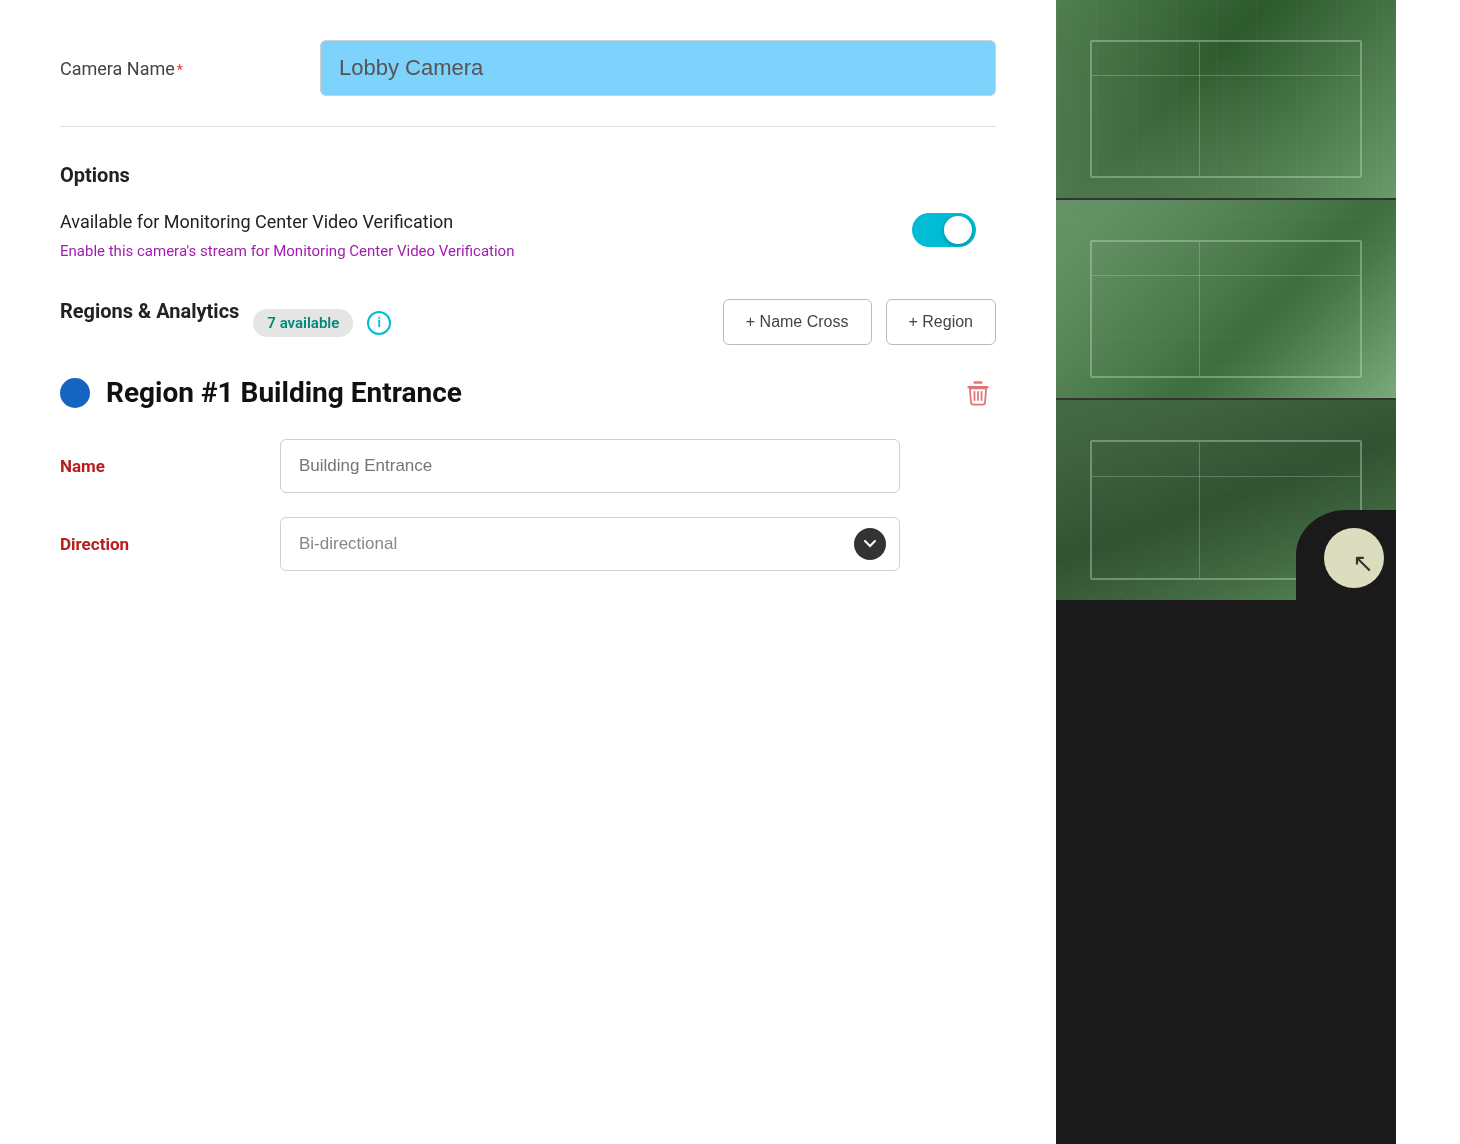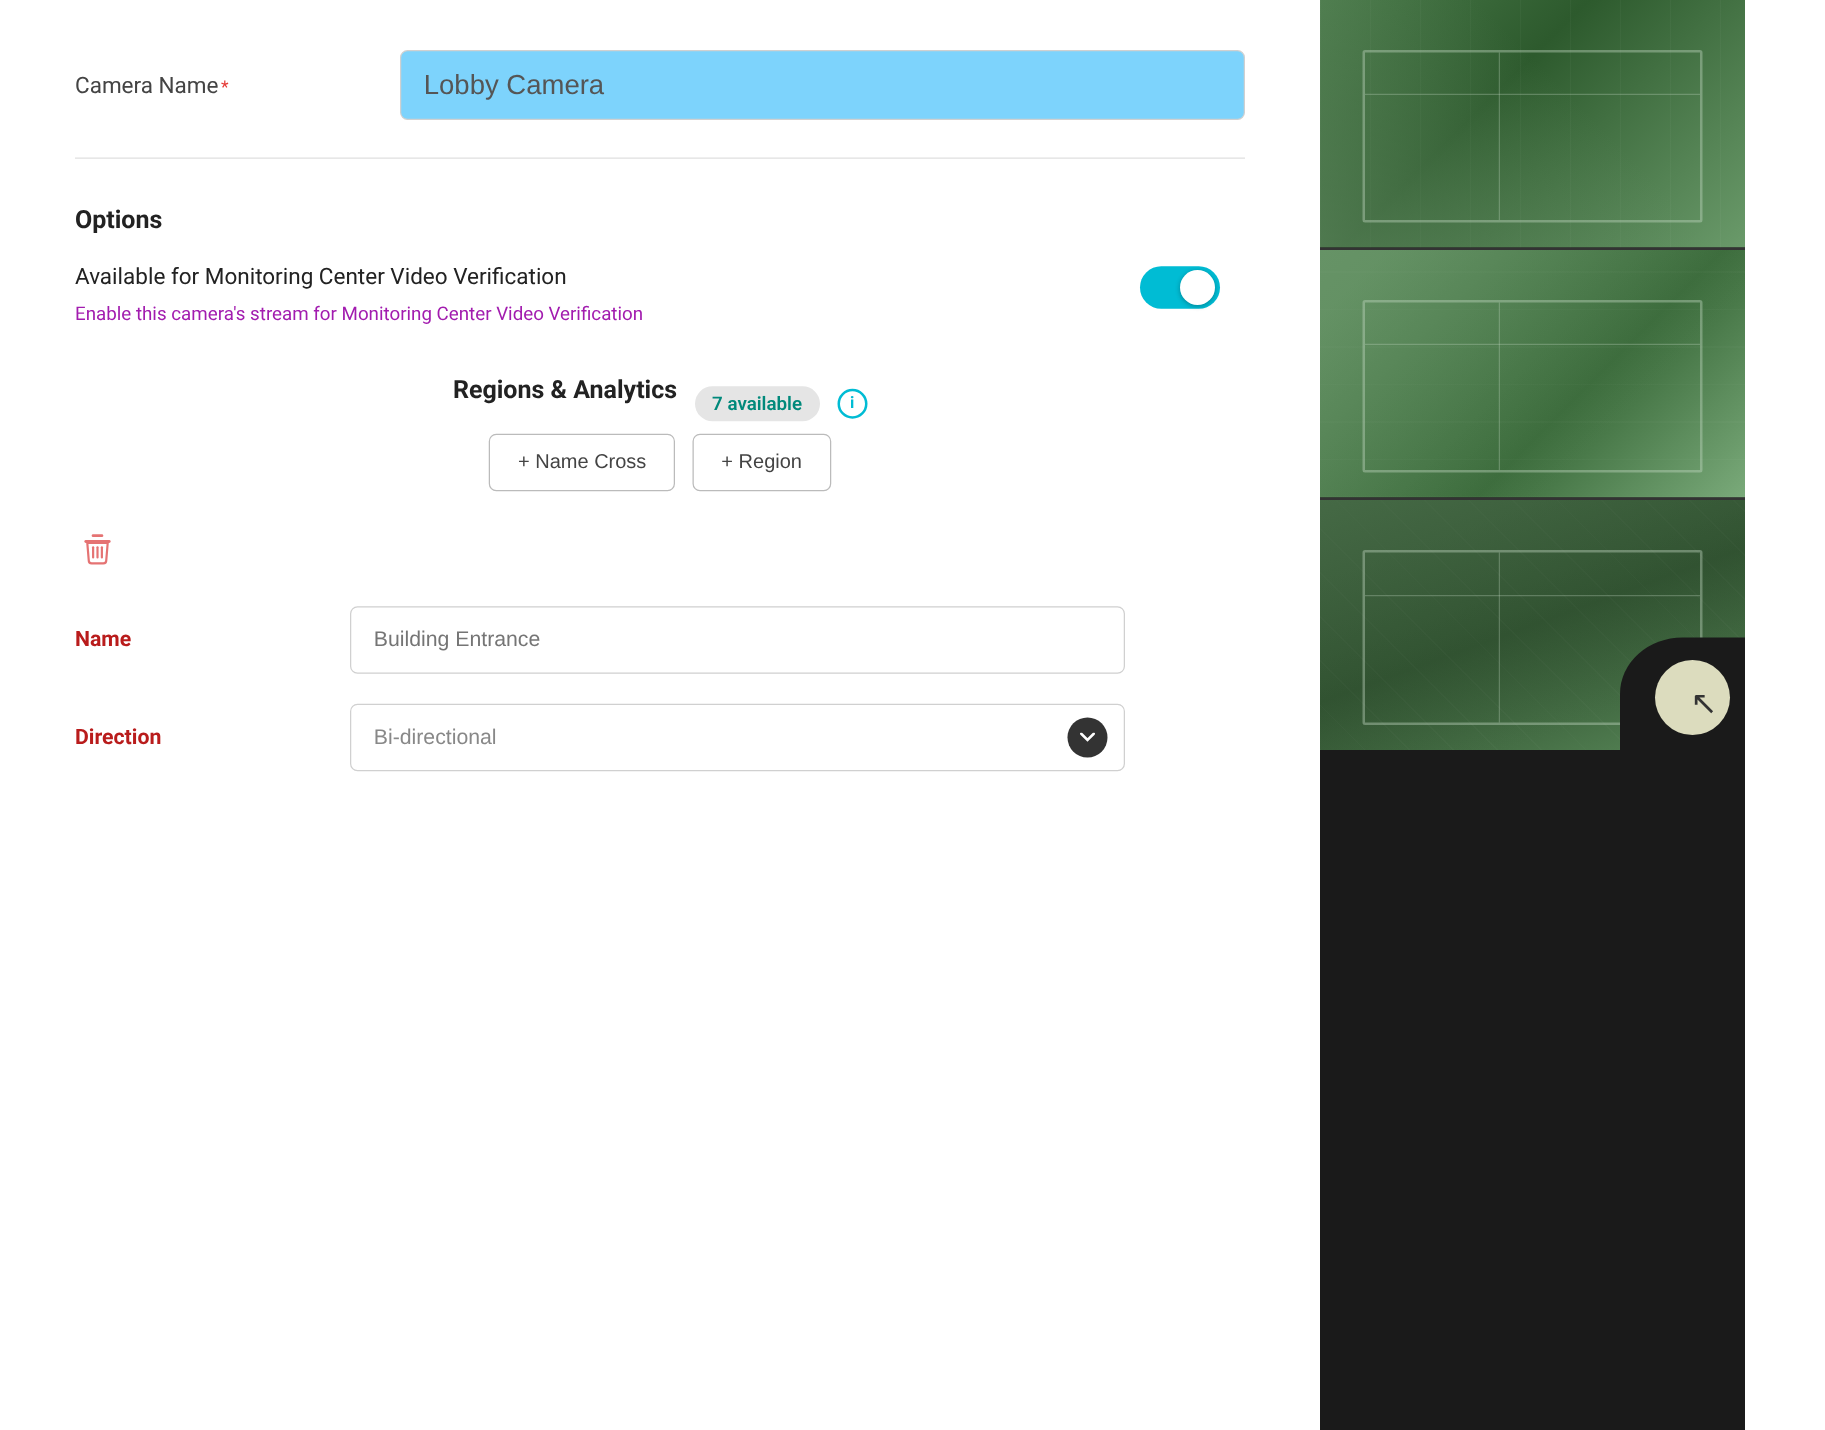--- a/index.html
+++ b/index.html
@@ -139,24 +139,22 @@
       position: absolute;
       top: 3px;
       right: 4px;
       box-shadow: 0 1px 4px rgba(0,0,0,0.3);
       transition: right 0.2s;
     }
 
     
     .regions-header {
       display: flex;
-      align-items: center;
       justify-content: space-between;
       margin-bottom: 28px;
-      flex-direction: column;
     }
 
     .regions-left {
       display: flex;
       align-items: center;
       gap: 14px;
     }
 
     .available-badge {
       background: #e5e5e5;
@@ -457,20 +455,24 @@
             <span>+ Name Cross</span>
           </button>
           <button class="outline-button">
             <span>+ Region</span>
           </button>
         </div>
       </div>
 
       <div class="region-card">
         <div class="region-header">
+          <div class="region-title-group">
+            <div class="region-dot"></div>
+            <div class="region-title">Region #1 Building Entrance</div>
+          </div>
           <div class="delete-icon">
 
             <svg width="28" height="28" viewBox="0 0 24 24" fill="none" xmlns="http://www.w3.org/2000/svg">
               <rect x="3" y="6" width="18" height="2" rx="1" fill="#e57373"></rect>
               <rect x="8" y="2" width="8" height="2" rx="1" fill="#e57373"></rect>
               <path d="M5 8l1 12a2 2 0 002 2h8a2 2 0 002-2l1-12H5z" fill="none" stroke="#e57373" stroke-width="1.5"></path>
               <line x1="9" y1="11" x2="9" y2="18" stroke="#e57373" stroke-width="1.5" stroke-linecap="round"></line>
               <line x1="12" y1="11" x2="12" y2="18" stroke="#e57373" stroke-width="1.5" stroke-linecap="round"></line>
               <line x1="15" y1="11" x2="15" y2="18" stroke="#e57373" stroke-width="1.5" stroke-linecap="round"></line>
             </svg>

